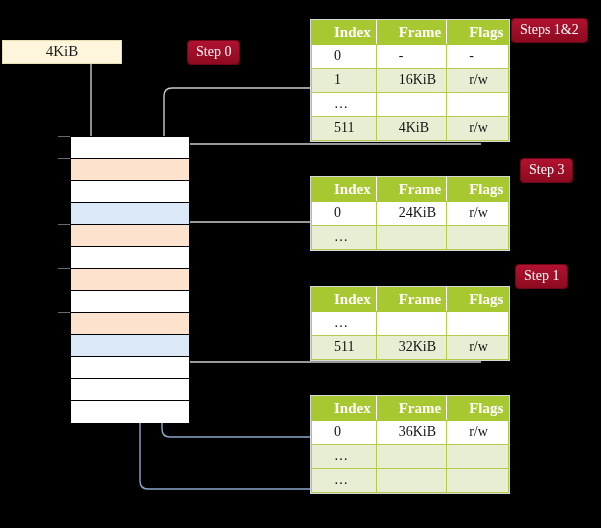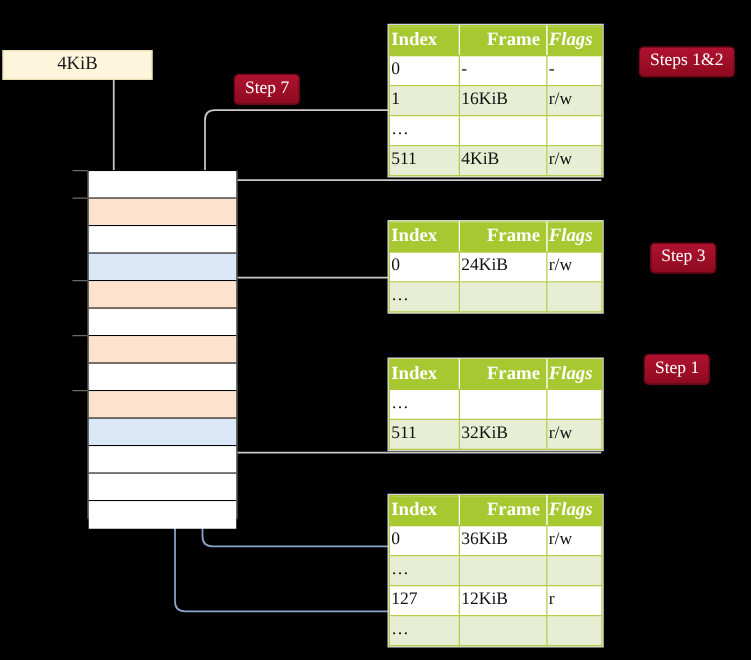--- a/index.html
+++ b/index.html
@@ -16,21 +16,20 @@
     background:linear-gradient(#b01230,#8d0a1f);
     color:#ffffff;
     font-family:"Liberation Serif", serif;
     font-size:14px;
     line-height:18px;
     text-align:right;
     border-radius:3px;
     padding:2px 8px 3px 8px;
     white-space:nowrap;
     box-shadow:0 0 0 1px #6d0717;
-    margin-top:19px;
   }
 
   
   .kib-box{
     position:absolute;
     background:#fdf6dd;
     border:1px solid #e8ddb0;
     color:#1a1a1a;
     font-size:15px;
     text-align:center;
@@ -60,21 +59,21 @@
   
   .ptable{
     position:absolute;
     border-collapse:collapse;
     background:#ffffff;
     box-shadow:0 0 0 1px #d7d7d7;
     font-family:"Liberation Serif", serif;
   }
   .ptable td,.ptable th{
     border:1px solid #b5cc4a;
-    padding:1px 5px 2px 1px;
+    padding:1px 5px 2px 22px;
     font-size:14px;
     line-height:20px;
     text-align:left;
     height:22px;
     box-sizing:border-box;
     color:#111111;
     background:#ffffff;
   }
   .ptable th{
     background:#a8c832;
@@ -85,21 +84,21 @@
     border-right-color:#ffffff;
   }
   .ptable th:last-child{border-right-color:#a8c832;}
   .ptable tr.alt td{background:#e8eed3;}
   .ptable td.hl{background:#fbf7a8;}
   .ptable td.c-index{width:56px;}
   .ptable td.c-frame{width:70px;}
   .ptable td.c-flags{width:44px;}
   .ptable th.c-index{width:56px;}
   .ptable th.c-frame{width:70px;text-align:right;}
-  .ptable th.c-flags{width:44px;font-style:italic;}
+  .ptable th.c-flags{width:44px;}
 
   svg.wires{position:absolute;left:0;top:0;width:601px;height:528px;pointer-events:none;}
 </style>
 </head>
 <body>
 
 <div id="stage">
 
   <svg class="wires" viewBox="0 0 601 528">
     <defs>
@@ -146,23 +145,23 @@
       <div class="memrow" style="top: 110px; height: 22px; background: rgb(255, 255, 255);"></div>
       <div class="memrow" style="top: 132px; height: 22px; background: rgb(253, 227, 205);"></div>
       <div class="memrow" style="top: 154px; height: 22px; background: rgb(255, 255, 255);"></div>
       <div class="memrow" style="top: 176px; height: 22px; background: rgb(253, 227, 205);"></div>
       <div class="memrow" style="top: 198px; height: 22px; background: rgb(219, 232, 247);"></div>
       <div class="memrow" style="top: 220px; height: 22px; background: rgb(255, 255, 255);"></div>
       <div class="memrow" style="top: 242px; height: 22px; background: rgb(255, 255, 255);"></div>
       <div class="memrow last" style="top: 264px; height: 22px; background: rgb(255, 255, 255);"></div>
     </div>
 
-  <div class="badge" style="left:188px;top:41px;">Step 7</div>
+  <div class="badge" style="left:188px;top:41px;">Step 0</div>
   <div class="badge" style="left:512px;top:19px;">Steps 1&amp;2</div>
-  <div class="badge" style="left:521px;top:176px;">Step 3</div>
+  <div class="badge" style="left:521px;top:159px;">Step 3</div>
   <div class="badge" style="left:516px;top:265px;">Step 1</div>
 
   <div id="tables-host">
       <table class="ptable" style="left: 311px; top: 20px;">
         <thead>
           <tr>
             <th class="c-index">Index</th>
             <th class="c-frame">Frame</th>
             <th class="c-flags">Flags</th>
           </tr>
@@ -243,25 +242,20 @@
         <tbody>
           <tr>
             <td class="c-index">0</td>
             <td class="c-frame">36KiB</td>
             <td class="c-flags">r/w</td>
           </tr>
           <tr class="alt">
             <td class="c-index">…</td>
             <td class="c-frame"></td>
             <td class="c-flags"></td>
-          </tr>
-          <tr>
-            <td class="c-index">127</td>
-            <td class="c-frame">12KiB</td>
-            <td class="c-flags">r</td>
           </tr>
           <tr class="alt">
             <td class="c-index">…</td>
             <td class="c-frame"></td>
             <td class="c-flags"></td>
           </tr>
         </tbody>
       </table>
     </div>
 

